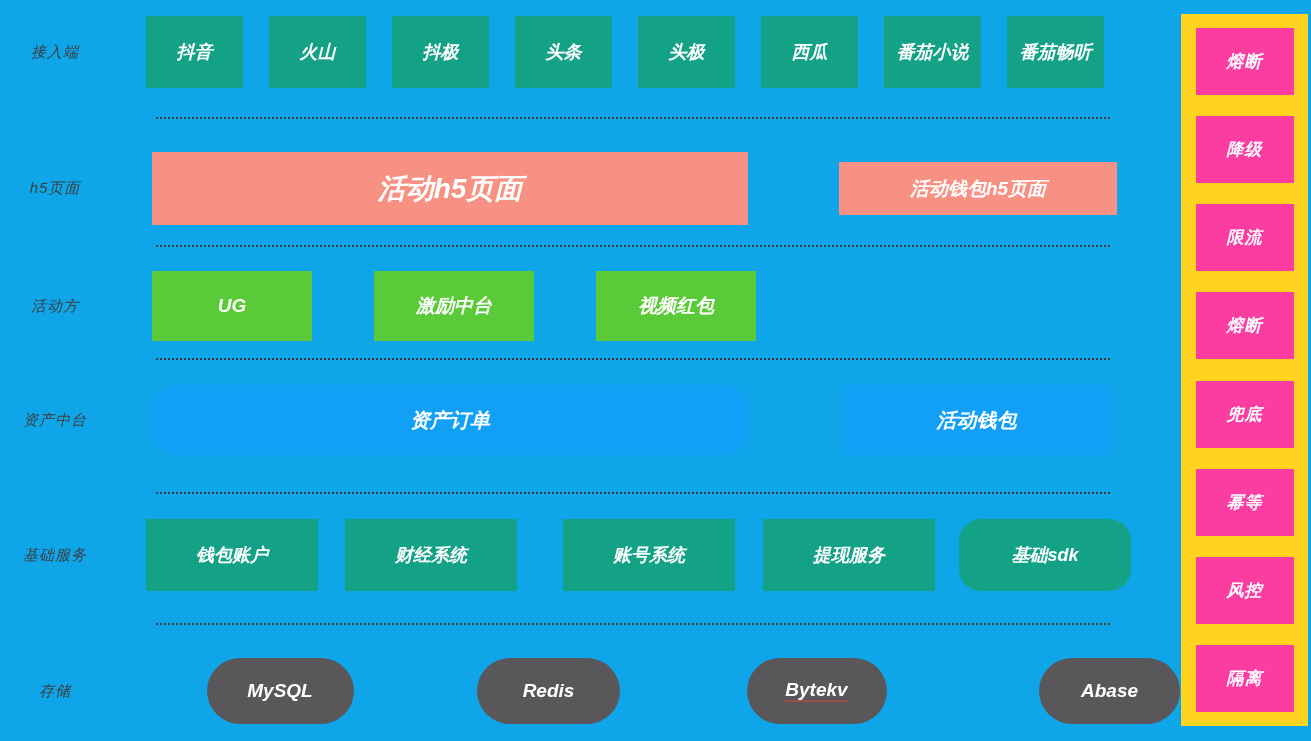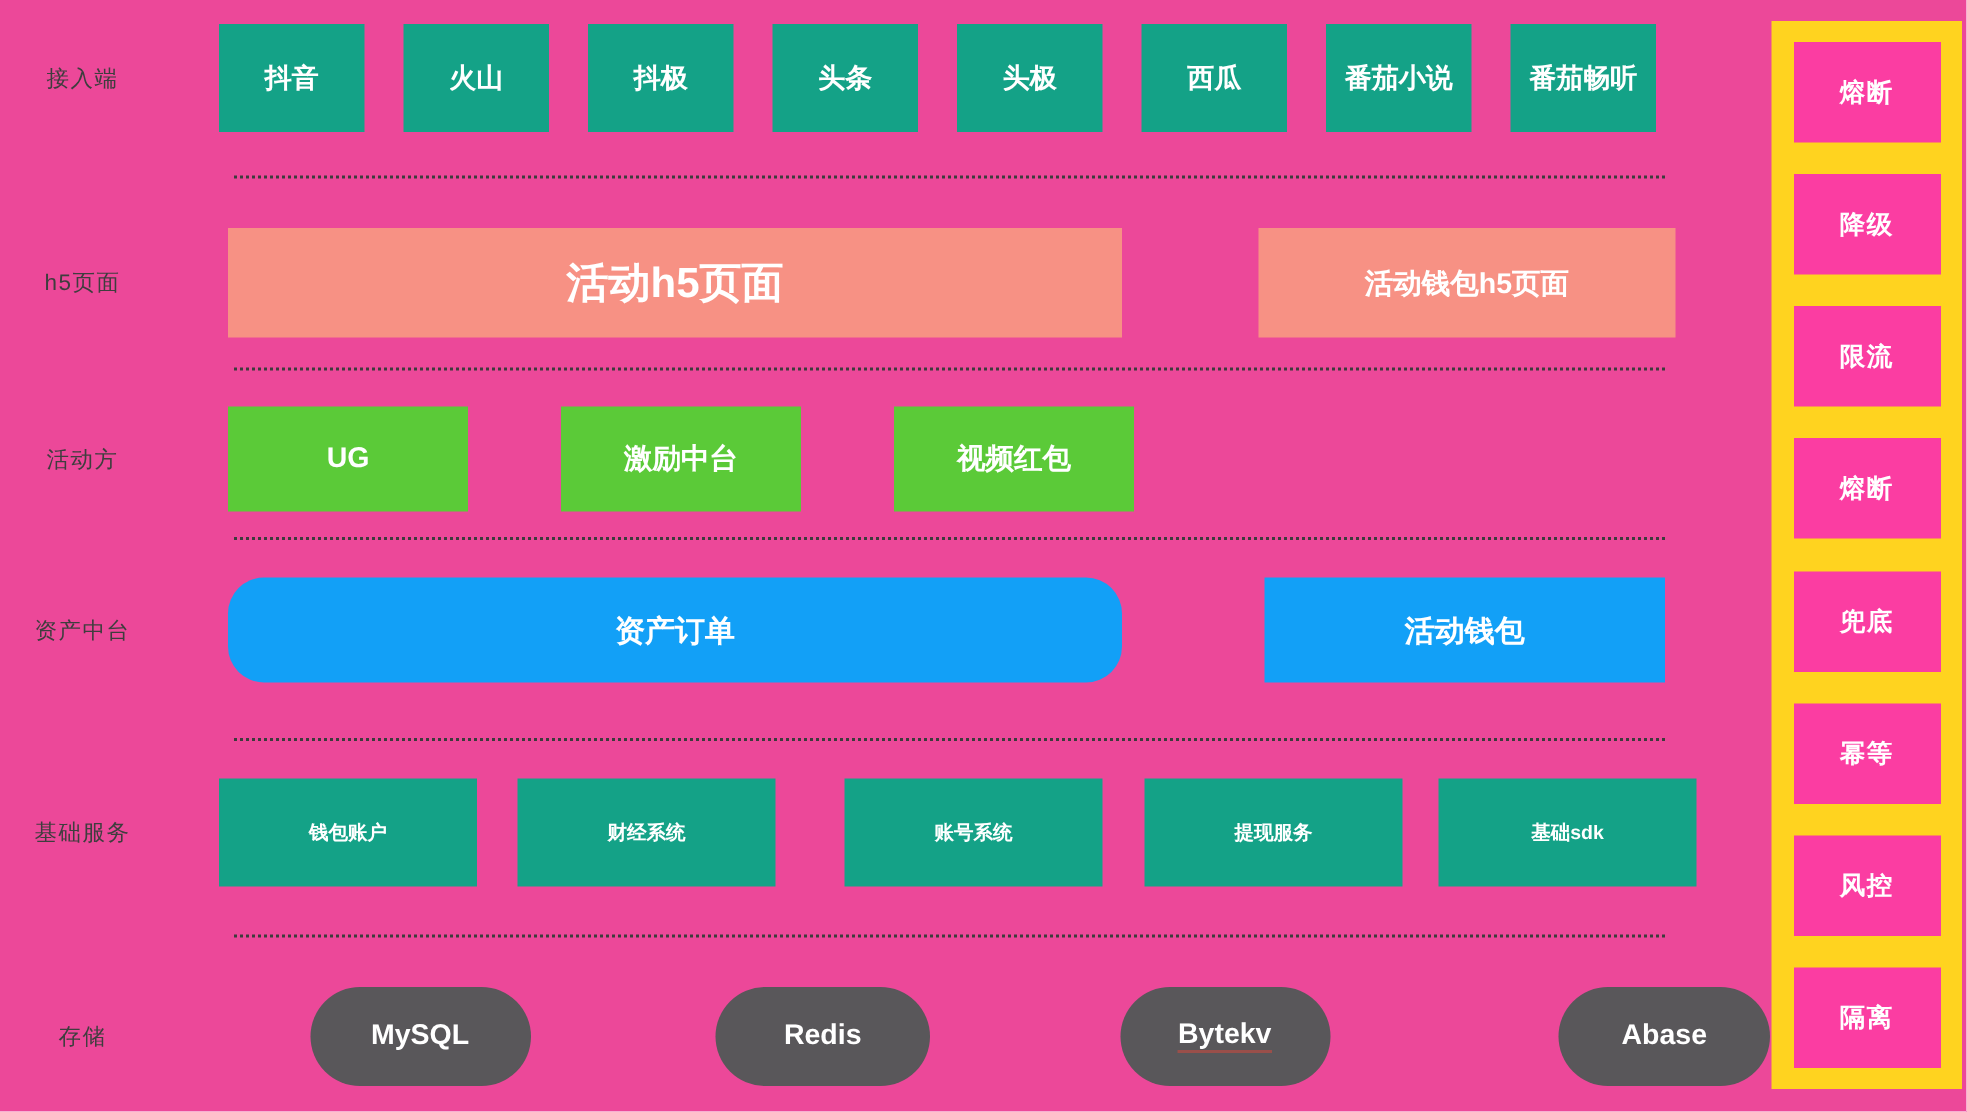--- a/index.html
+++ b/index.html
@@ -3,22 +3,23 @@
 <meta charset="utf-8">
 <style>
   * { box-sizing: border-box; margin: 0; padding: 0; }
   html, body { background: #ffffff; }
   body { font-family: "Liberation Sans", "DejaVu Sans", sans-serif; }
 
   .canvas {
     position: relative;
     width: 1311px;
     height: 741px;
-    background: #ec4899;
+    background: #0ea5e9;
     overflow: hidden;
+    font-style: italic;
   }
 
   
   .band {
     position: absolute;
     left: 0;
     width: 1180px;
     display: flex;
     align-items: center;
   }
@@ -43,35 +44,35 @@
 
   .b1 { top: 16px;  height: 72px; }
   .b2 { top: 152px; height: 73px; }
   .b3 { top: 271px; height: 70px; }
   .b4 { top: 385px; height: 70px; }
   .b5 { top: 519px; height: 72px; }
   .b6 { top: 658px; height: 66px; justify-content: space-between; }
 
   .b1 .bx { width: 97px;  height: 72px; font-size: 18px; background: var(--teal); }
   .b2 .wide   { width: 596px; height: 73px; font-size: 28px; background: var(--salmon); }
-  .b2 .narrow { width: 278px; height: 73px; font-size: 19px; background: var(--salmon); }
+  .b2 .narrow { width: 278px; height: 53px; font-size: 19px; background: var(--salmon); }
   .b3 .bx { width: 160px; height: 70px; font-size: 19px; background: var(--green); }
   .b4 .wide   { width: 596px; height: 70px; font-size: 20px; background: var(--blue); border-radius: 24px; }
   .b4 .narrow { width: 267px; height: 70px; font-size: 20px; background: var(--blue); }
-  .b5 .bx { width: 172px; height: 72px; font-size: 13px; background: var(--teal); }
+  .b5 .bx { width: 172px; height: 72px; font-size: 18px; background: var(--teal); }
   .b6 .pill {
     height: 66px; border-radius: 33px;
     background: var(--gray); font-size: 19px;
   }
   .w147 { width: 147px; } .w143 { width: 143px; }
   .w140 { width: 140px; } .w141 { width: 141px; }
 
   
   .ml0  { margin-left: 0; }    .ml6  { margin-left: 6px;  }
-  .ml11 { margin-left: 11px; } .ml24 { margin-left: 24px; }
+  .ml11 { margin-left: 11px; } .ml24 { margin-left: 24px; border-radius: 22px; }
   .ml26 { margin-left: 26px; } .ml27 { margin-left: 27px; }
   .ml28 { margin-left: 28px; } .ml46 { margin-left: 46px; }
   .ml62 { margin-left: 62px; } .ml74 { margin-left: 74px; }
   .ml77 { margin-left: 77px; } .ml91 { margin-left: 91px; }
   .ml95 { margin-left: 95px; } .ml103{ margin-left: 103px; }
 
   
   .dots {
     position: absolute;
     left: 156px;

